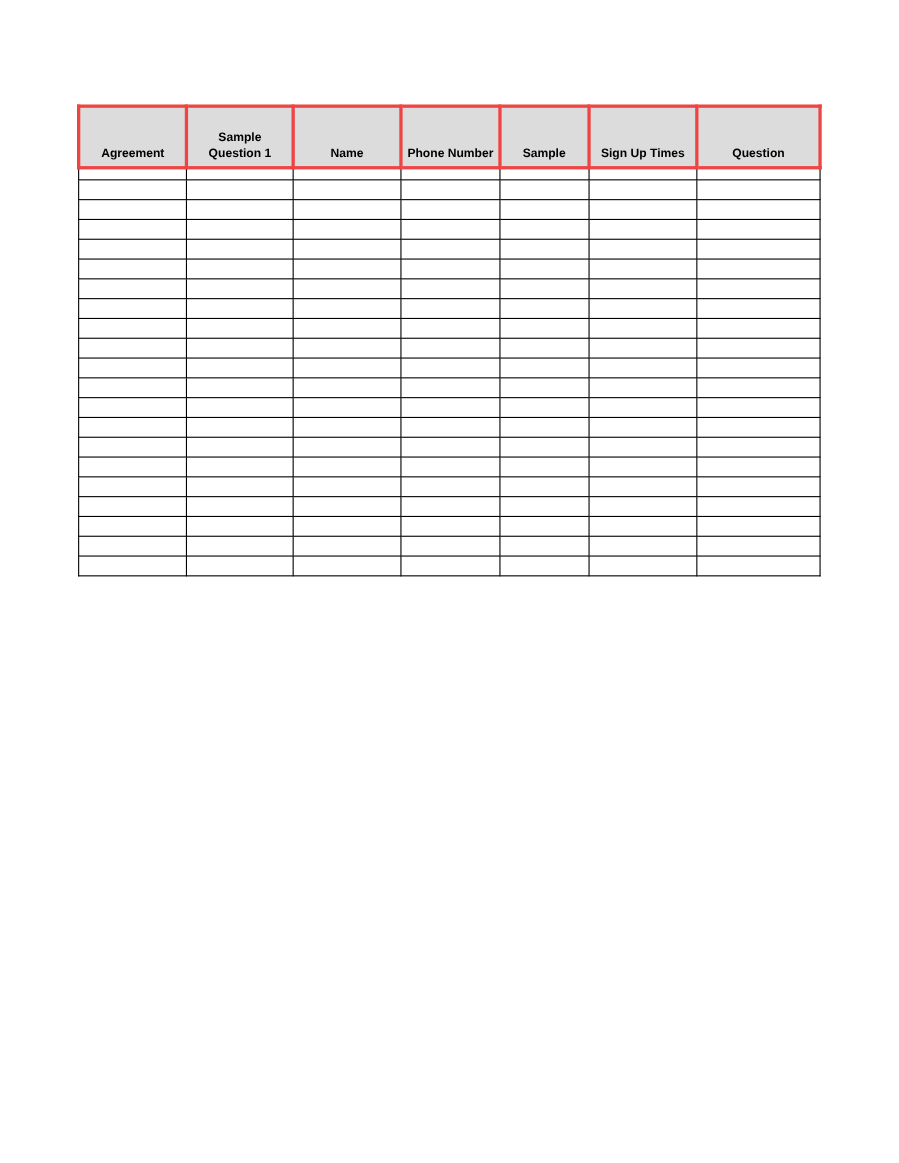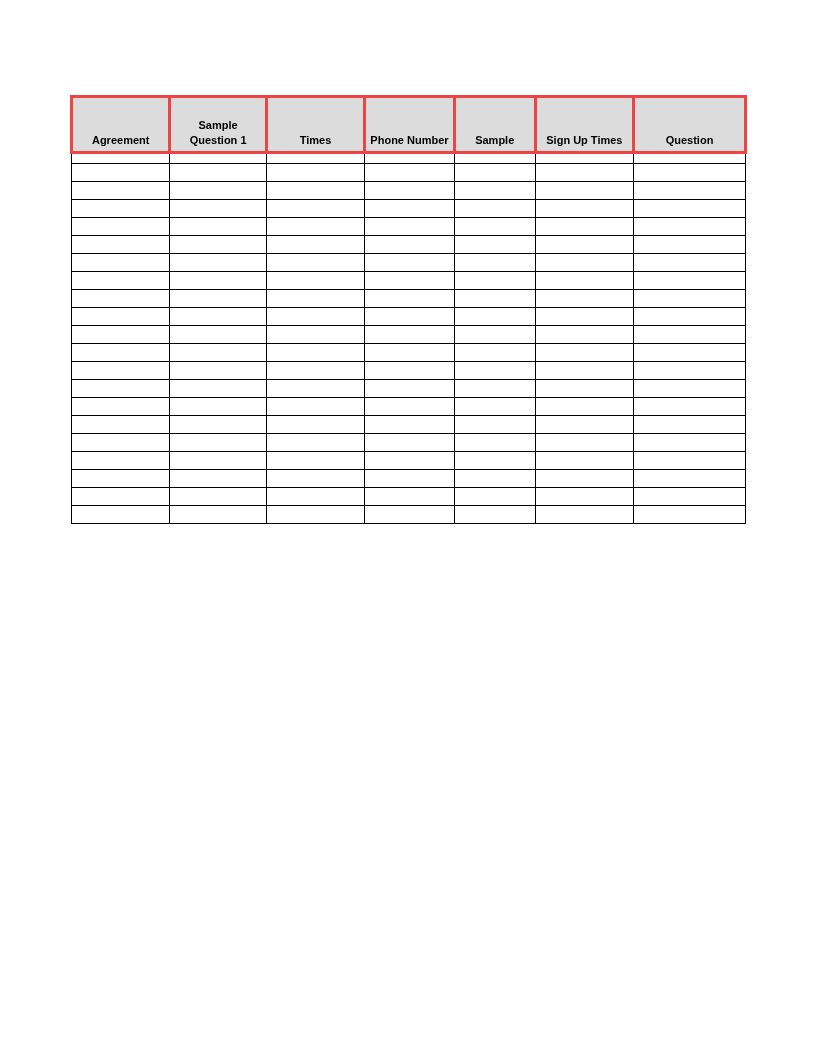--- a/index.html
+++ b/index.html
@@ -60,21 +60,21 @@
       <col class="col-name">
       <col class="col-phone">
       <col class="col-email">
       <col class="col-signup">
       <col class="col-agreement">
     </colgroup>
     <thead>
       <tr>
         <th>Agreement</th>
         <th>Sample Question 1</th>
-        <th>Times</th>
+        <th>Name</th>
         <th>Phone Number</th>
         <th>Sample</th>
         <th>Sign Up Times</th>
         <th>Question</th>
       </tr>
     </thead>
     <tbody id="table-body">
     <tr>
           <td></td>
           <td></td>

